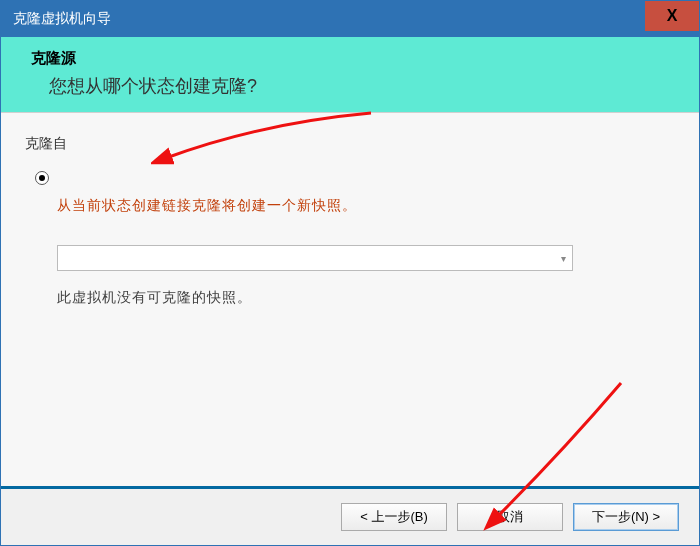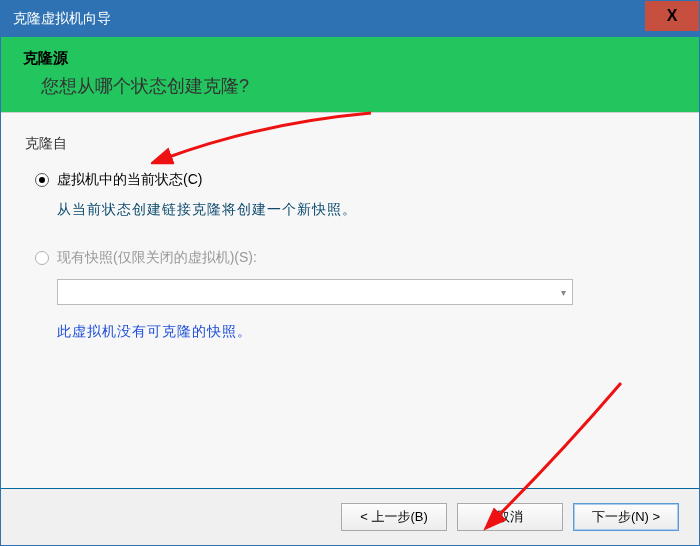--- a/index.html
+++ b/index.html
@@ -1,33 +1,33 @@
 <!DOCTYPE html>
 <html><head>
   <meta charset="utf-8">
   <style>
     * { box-sizing: border-box; margin: 0; padding: 0; }
     body { font-family: "Microsoft YaHei", "SimSun", sans-serif; font-size: 13px; color: #000; background: #fff; width: 700px; height: 546px; overflow: hidden; position: relative; }
     .window { width: 700px; height: 546px; border: 1px solid #2e72b4; display: flex; flex-direction: column; background: #f0f0f0; position: relative; }
     .titlebar { height: 36px; background: #2e72b4; color: #fff; display: flex; align-items: center; padding-left: 12px; position: relative; }
     .titlebar .title { font-size: 14px; }
     .close-btn { position: absolute; right: 0; top: 0; width: 54px; height: 30px; background: #c74f3f; color: #000; display: flex; align-items: center; justify-content: center; cursor: pointer; font-size: 16px; font-weight: bold; }
-    .header { background: #22c55e; padding: 12px 22px 14px 22px; border-bottom: 1px solid #d0d0d0; }
+    .header { background: #5eead4; padding: 12px 22px 14px 30px; border-bottom: 1px solid #d0d0d0; }
     .header .main-title { font-size: 15px; font-weight: bold; color: #000; }
     .header .subtitle { font-size: 18px; color: #333; margin-top: 6px; margin-left: 18px; }
-    .content { flex: 1; background: #f7f7f7; padding: 22px 24px 10px 24px; border-bottom: 1px solid #0369a1; position: relative; }
+    .content { flex: 1; background: #f7f7f7; padding: 22px 24px 10px 24px; border-bottom: 3px solid #0369a1; position: relative; }
     .group-label { font-size: 14px; color: #333; margin-bottom: 18px; }
     .radio-row { display: flex; align-items: center; margin-left: 10px; margin-bottom: 12px; }
     .radio-outer { width: 14px; height: 14px; border-radius: 50%; border: 1px solid #555; background: #fff; display: flex; align-items: center; justify-content: center; margin-right: 8px; flex-shrink: 0; }
     .radio-outer.selected .radio-inner { width: 6px; height: 6px; border-radius: 50%; background: #000; }
     .radio-outer.disabled { border-color: #b0b0b0; }
     .radio-label { font-size: 14px; color: #000; }
     .radio-label.disabled { color: #999; }
-    .desc { margin-left: 32px; font-size: 14px; color: #0c4a6e; margin-bottom: 30px; letter-spacing: 1px; }
-    .desc.disabled { color: #1d4ed8; }
+    .desc { margin-left: 32px; font-size: 14px; color: #c2410c; margin-bottom: 30px; letter-spacing: 1px; }
+    .desc.disabled { color: #404040; }
     .select-box { margin-left: 32px; width: 516px; height: 26px; border: 1px solid #bbb; background: #fff; position: relative; margin-bottom: 18px; }
     .select-arrow { position: absolute; right: 6px; top: 50%; transform: translateY(-50%); color: #888; font-size: 10px; }
     .footer { height: 56px; background: #f0f0f0; display: flex; align-items: center; justify-content: flex-end; padding-right: 20px; gap: 10px; }
     .btn { min-width: 106px; height: 28px; border: 1px solid #aaa; background: linear-gradient(#fdfdfd,#ececec); font-size: 13px; cursor: pointer; padding: 0 12px; }
     .btn.default { border: 1px solid #5a9bd5; box-shadow: 0 0 0 1px #a8cdee inset; }
     
     .arrow { position: absolute; pointer-events: none; }
   </style>
 </head>
 <body>
@@ -45,28 +45,23 @@
     <div class="subtitle">您想从哪个状态创建克隆?</div>
   </div>
 
   <div class="content">
     <div class="group-label">克隆自</div>
 
     <div class="radio-row">
       <span class="radio-outer selected">
           <span class="radio-inner"></span>
         </span>
-      <span class="radio-label">虚拟机中的当前状态(C)</span>
     </div>
     <div class="desc">从当前状态创建链接克隆将创建一个新快照。</div>
 
-    <div class="radio-row">
-      <span class="radio-outer disabled"></span>
-      <span class="radio-label disabled">现有快照(仅限关闭的虚拟机)(S):</span>
-    </div>
     <div class="select-box">
       <span class="select-arrow">▾</span>
     </div>
     <div class="desc disabled">此虚拟机没有可克隆的快照。</div>
 
     <svg class="arrow" style="left:150px; top:-10px;" width="230" height="80">
       <defs>
           <marker id="ah1" markerWidth="10" markerHeight="10" refX="2" refY="3" orient="auto">
             <path d="M0,0 L0,6 L8,3 z" fill="#e11"></path>
           </marker>

